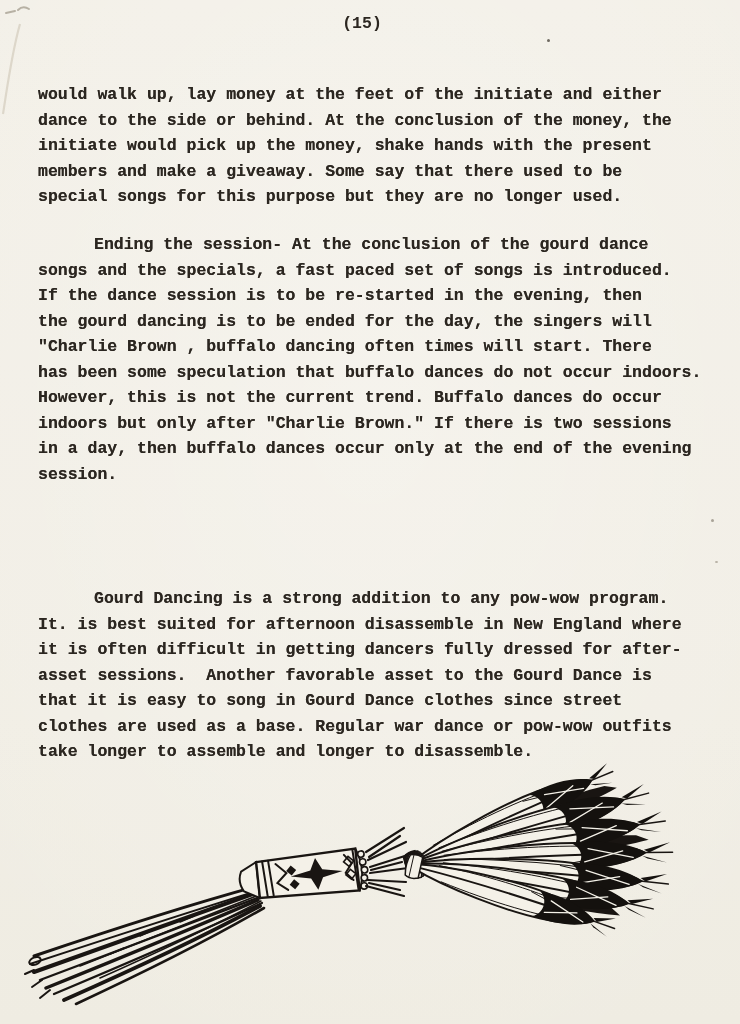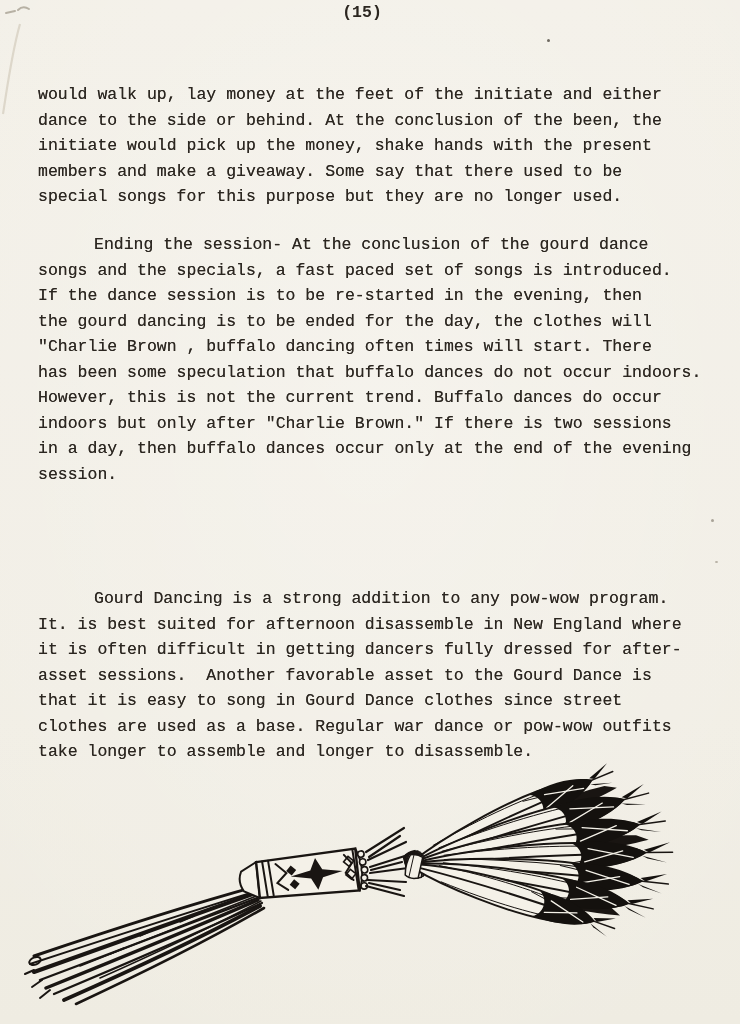--- a/index.html
+++ b/index.html
@@ -13,27 +13,27 @@
     background:var(--paper);
     font-family:"Liberation Mono","DejaVu Sans Mono",monospace;
   }
   .page{
     position:absolute;inset:0;
     background:
       radial-gradient(120% 120% at 50% 40%, rgba(255,255,255,0.25) 0%, rgba(0,0,0,0) 60%),
       linear-gradient(180deg,#f3f0e8 0%,#f1eee5 70%,#efece2 100%);
   }
   .pageno{
-    position:absolute;top:0;left:0;width:724px;text-align:center;
+    position:absolute;top:11px;left:0;width:724px;text-align:center;
     font-size:16.5px;line-height:25.5px;font-weight:700;color:var(--ink);
     white-space:pre;
   }
   .para{
     position:absolute;left:38px;width:690px;
-    font-size:16.5px;line-height:25.5px;font-weight:400;color:var(--ink);
+    font-size:16.5px;line-height:25.5px;font-weight:700;color:var(--ink);
     text-shadow:0 0 0.5px rgba(43,38,32,0.75);
   }
   .para .line{white-space:pre;height:25.5px;}
   .para .line.indent{padding-left:56px;}
   .p1{top:82px;}
   .p2{top:232px;}
   .p3{top:586px;}
   .marks{position:absolute;left:0;top:0;}
   .fan{position:absolute;left:20px;top:740px;}
   .speck{position:absolute;border-radius:50%;}
@@ -53,31 +53,31 @@
   </svg>
 
   <div class="speck s1"></div>
   <div class="speck s2"></div>
   <div class="speck s3"></div>
 
   <div class="pageno">(15)</div>
 
   <div class="para p1">
     <div class="line">would walk up, lay money at the feet of the initiate and either</div>
-    <div class="line">dance to the side or behind. At the conclusion of the been, the</div>
+    <div class="line">dance to the side or behind. At the conclusion of the money, the</div>
     <div class="line">initiate would pick up the money, shake hands with the present</div>
     <div class="line">members and make a giveaway. Some say that there used to be</div>
     <div class="line">special songs for this purpose but they are no longer used.</div>
   </div>
 
   <div class="para p2">
     <div class="line indent">Ending the session- At the conclusion of the gourd dance</div>
     <div class="line">songs and the specials, a fast paced set of songs is introduced.</div>
     <div class="line">If the dance session is to be re-started in the evening, then</div>
-    <div class="line">the gourd dancing is to be ended for the day, the clothes will</div>
+    <div class="line">the gourd dancing is to be ended for the day, the singers will</div>
     <div class="line">"Charlie Brown , buffalo dancing often times will start. There</div>
     <div class="line">has been some speculation that buffalo dances do not occur indoors.</div>
     <div class="line">However, this is not the current trend. Buffalo dances do occur</div>
     <div class="line">indoors but only after "Charlie Brown." If there is two sessions</div>
     <div class="line">in a day, then buffalo dances occur only at the end of the evening</div>
     <div class="line">session.</div>
   </div>
 
   <div class="para p3">
     <div class="line indent">Gourd Dancing is a strong addition to any pow-wow program.</div>

